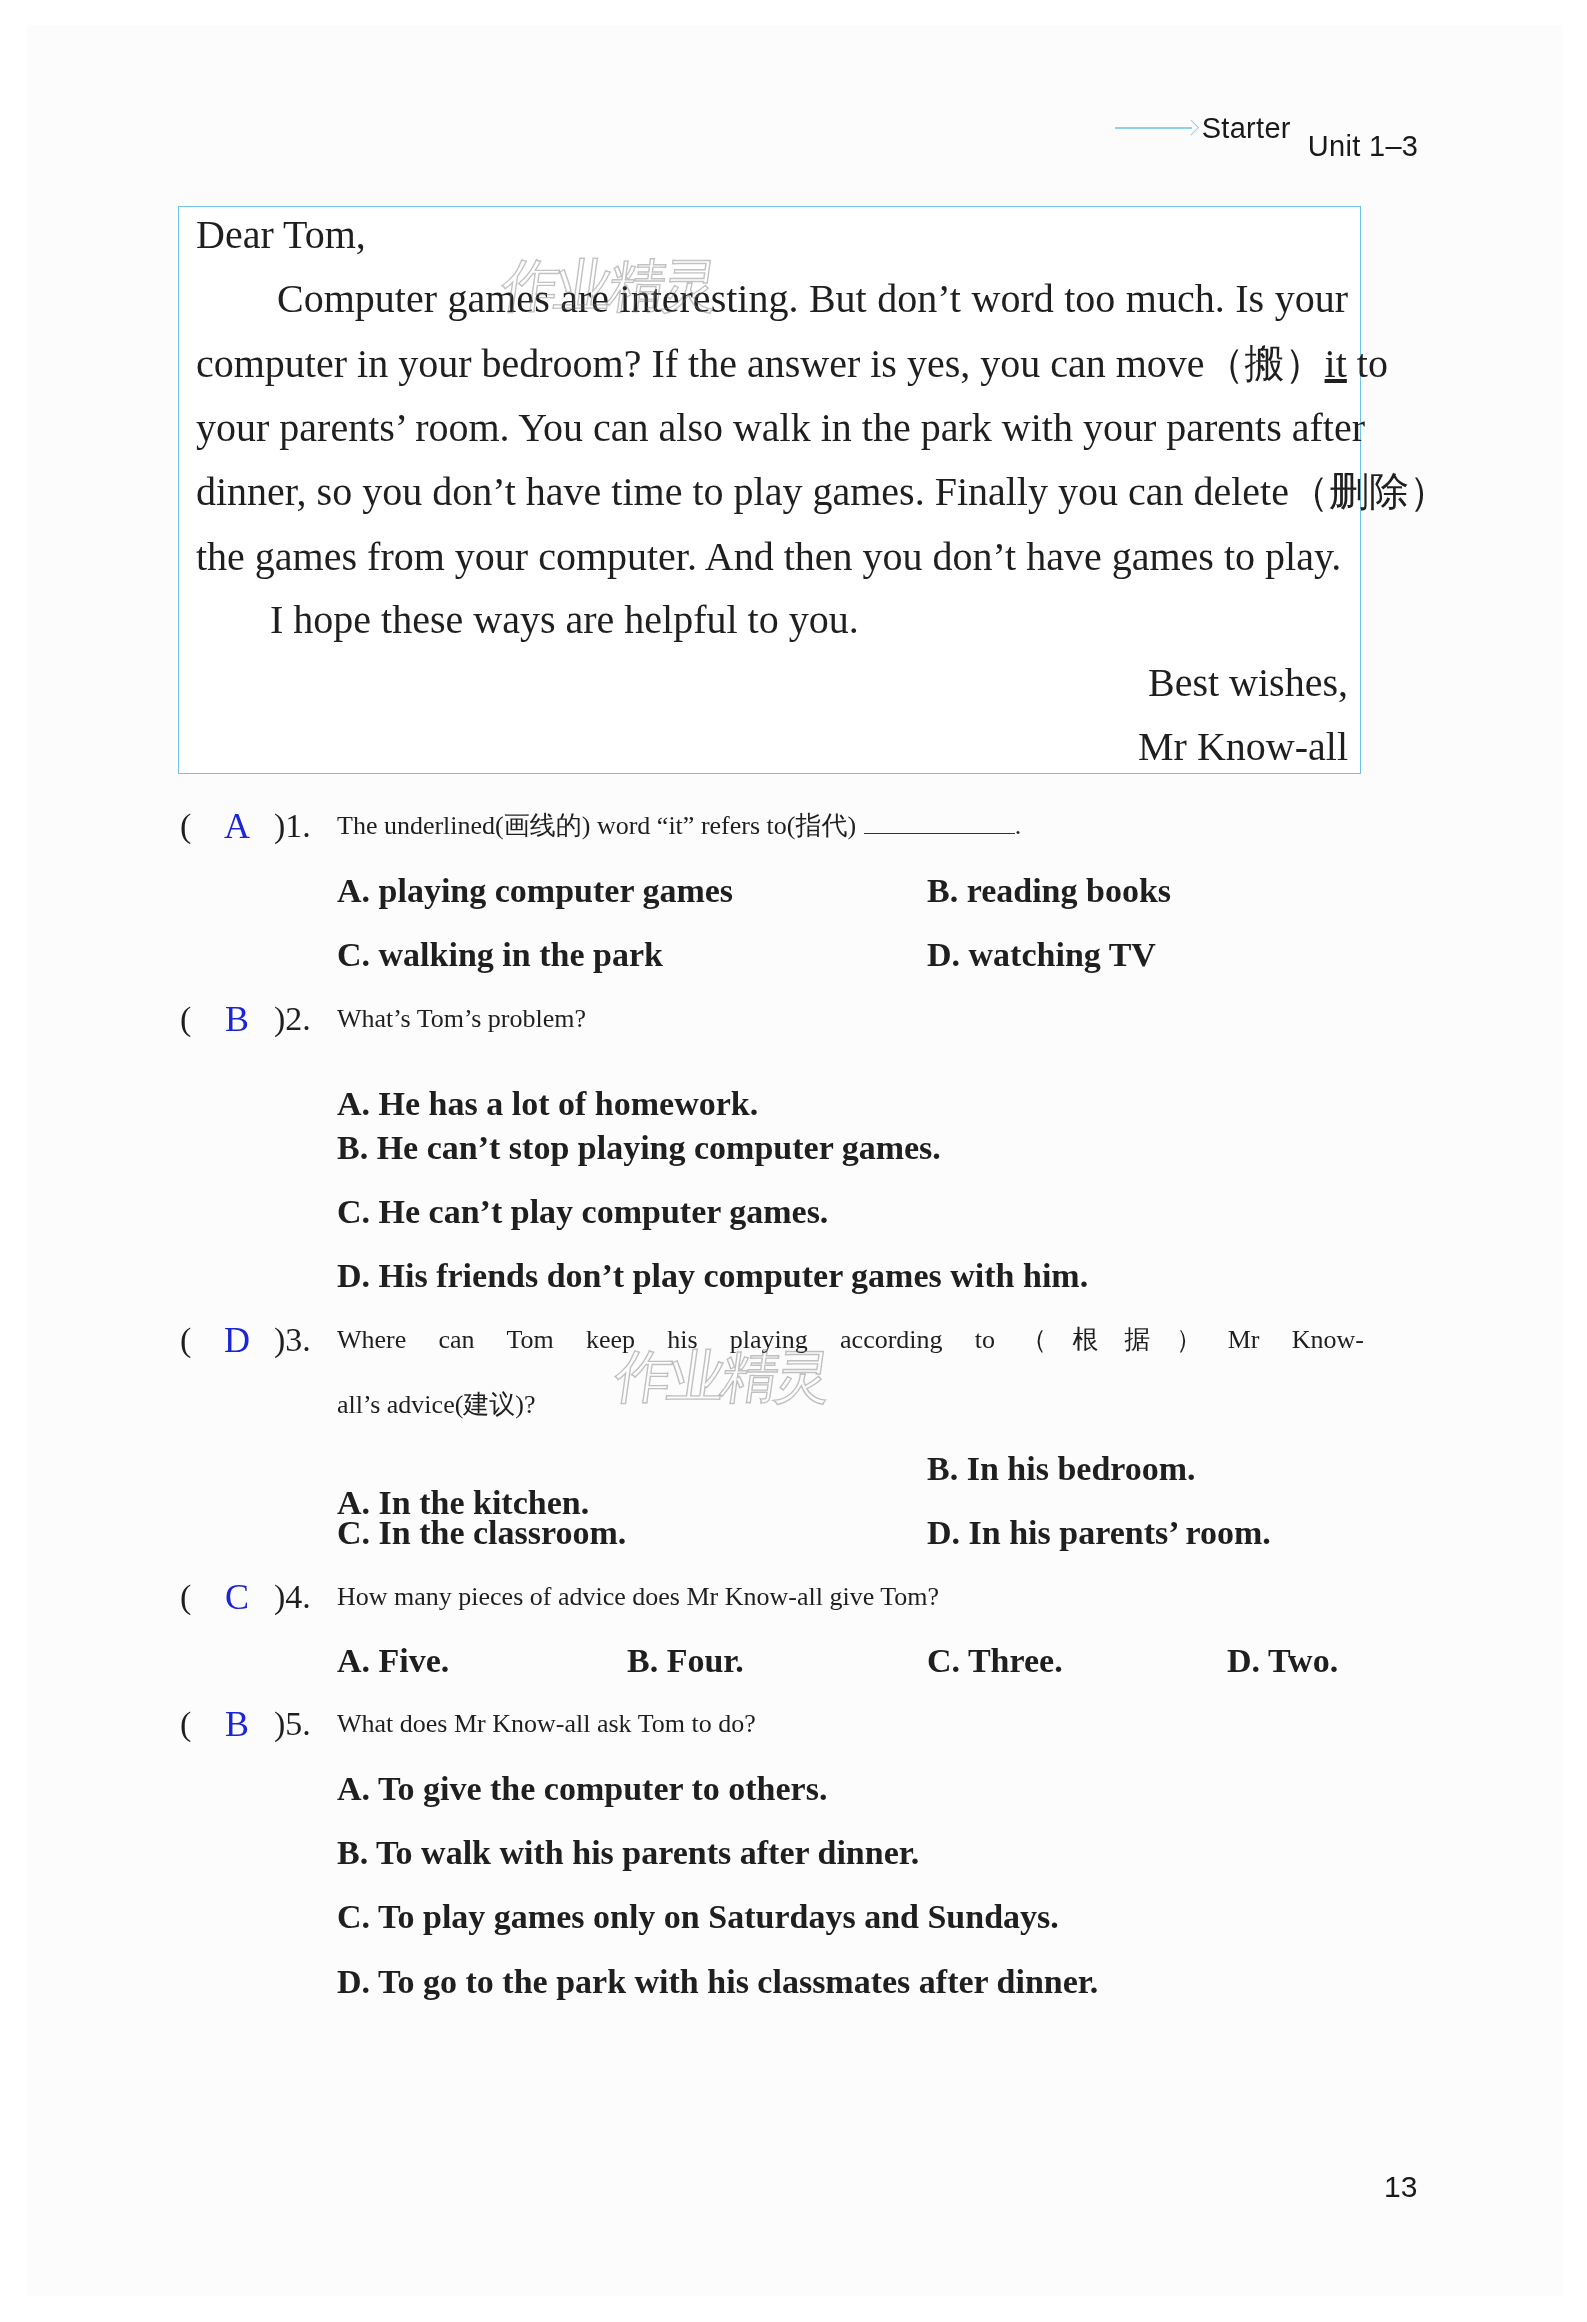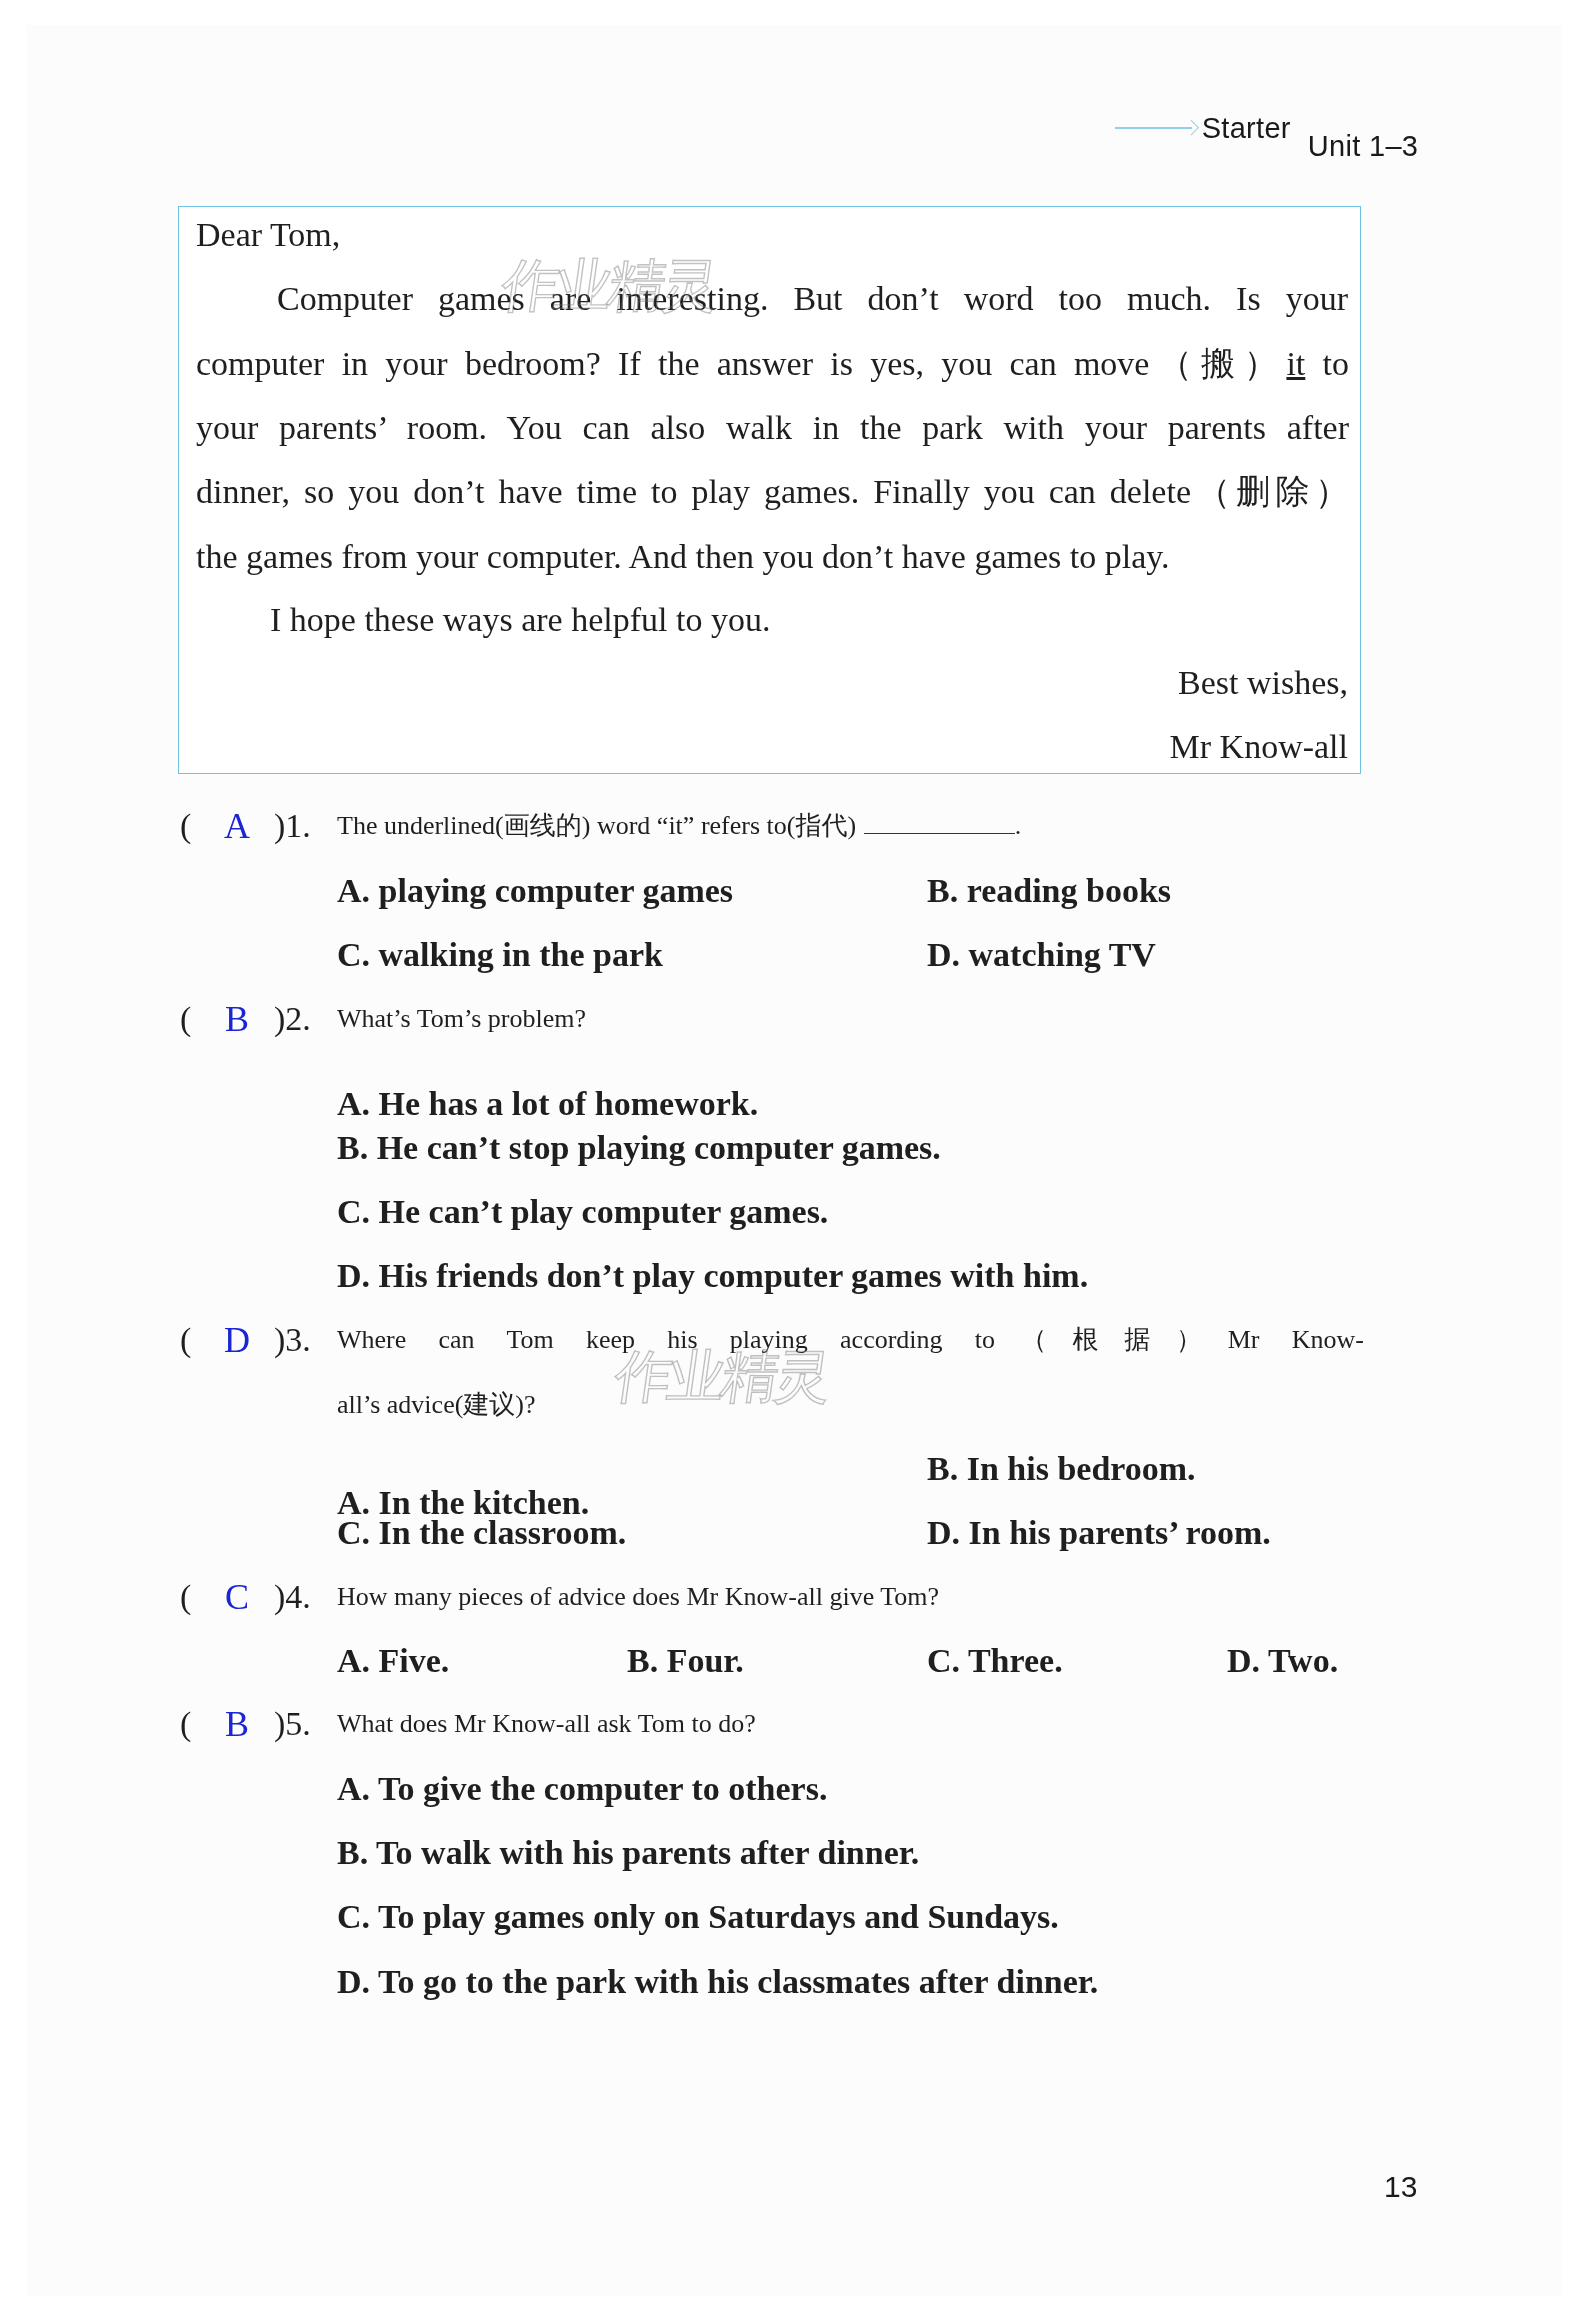--- a/index.html
+++ b/index.html
@@ -31,21 +31,21 @@
     border-top: 1.9px solid #8fd0ea; border-right: 1.9px solid #8fd0ea;
     transform: rotate(45deg);
   }
   .header .unit { margin-left: 17px; margin-top: 37px; }
 
   .letter-box {
     position: absolute; left: 178px; top: 206px; width: 1183px; height: 568px;
     border: 1.9px solid #6ec3e4; box-sizing: border-box; background: #ffffff;
   }
   .line {
-    position: absolute; left: 196px; font-size: 34px; line-height: 42px;
+    position: absolute; left: 196px; font-size: 40px; line-height: 42px;
     white-space: nowrap;
   }
   .line.just { width: 1153px; text-align: justify; text-align-last: justify; }
   .line.right { left: auto; right: 240px; }
   .u { text-decoration: underline; }
   .paren-open { position: absolute; left: 180px; font-size: 34px; line-height: 42px; }
   .ans { position: absolute; left: 218px; width: 38px; text-align: center; color: #1b25d6; font-size: 36px; line-height: 42px; }
   .paren-close { position: absolute; left: 274px; font-size: 34px; line-height: 42px; }
   .qtext { position: absolute; left: 291px; font-size: 26px; line-height: 42px; white-space: nowrap; }
   .opt { position: absolute; font-size: 34px; line-height: 42px; white-space: nowrap; font-weight: bold; }

